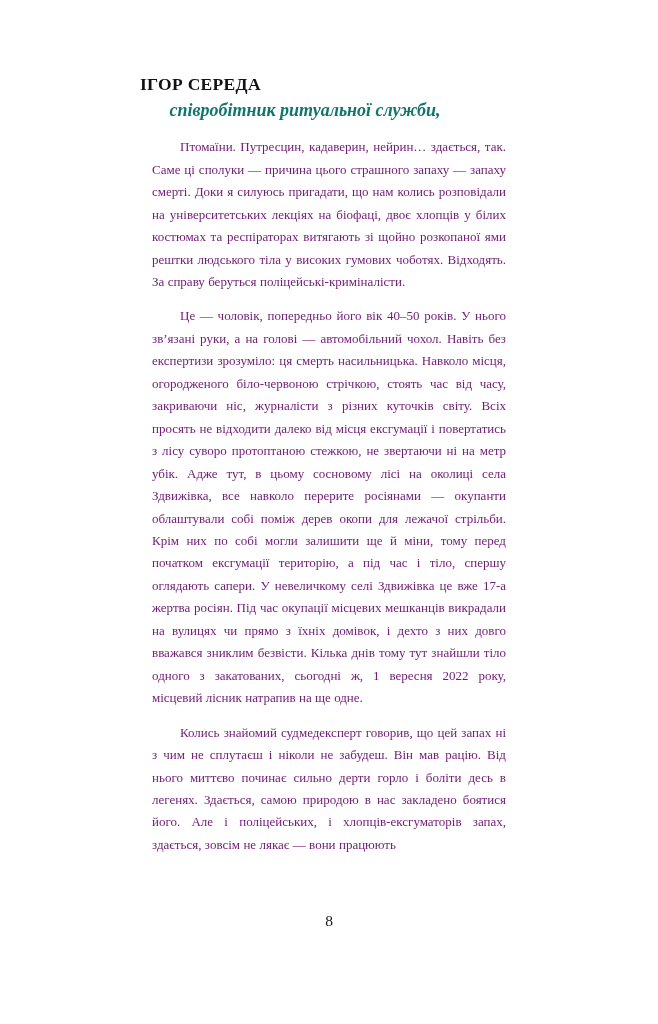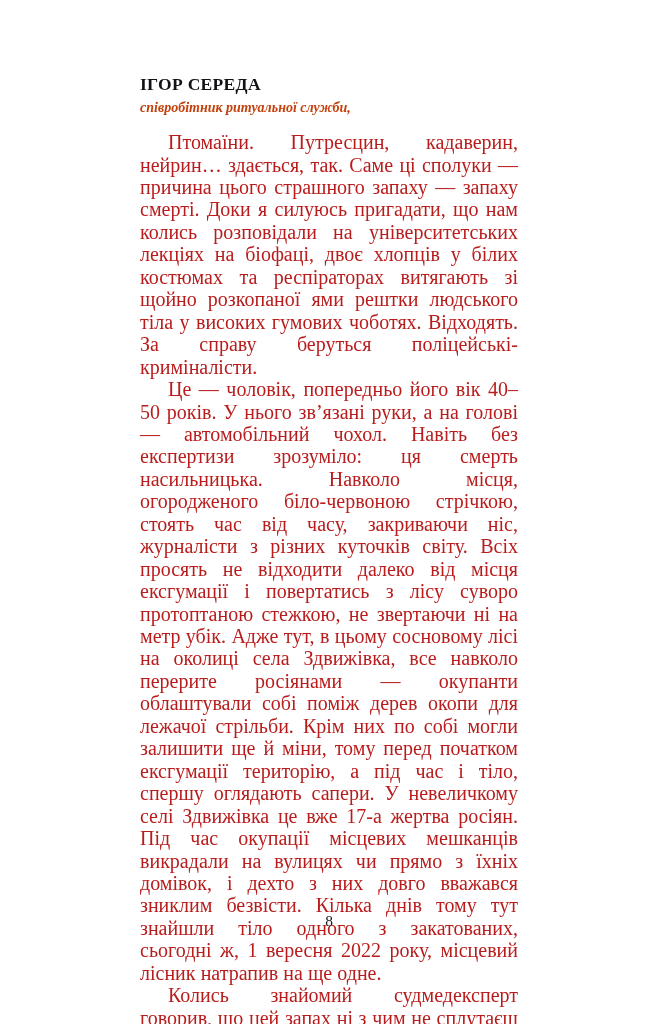--- a/index.html
+++ b/index.html
@@ -30,36 +30,37 @@
     font-size: 17.5px;
     letter-spacing: 0.3px;
     line-height: 1.25;
     margin: 0 0 3px 0;
     color: #111216;
   }
   .speaker-role {
     font-family: "Liberation Serif", "DejaVu Serif", serif;
     font-weight: bold;
     font-style: italic;
-    font-size: 14px;
+    font-size: 18px;
     line-height: 1.30;
     margin: 0 0 14px 0;
-    color: #c2410c;
+    color: #0f766e;
     max-width: 330px;
+    text-align: center;
   }
   .body-copy p {
-    margin: 0;
-    font-size: 20px;
+    margin: 12px;
+    font-size: 13px;
     line-height: 22.45px;
     text-align: justify;
     text-indent: 28px;
     text-justify: inter-word;
     word-spacing: 0.1px;
     hyphens: none;
-    color: #b91c1c;
+    color: #701a75;
   }
   .page-number {
     position: absolute;
     left: 0;
     right: 0;
     top: 912px;
     text-align: center;
     font-size: 15.5px;
     font-family: "Liberation Serif", "DejaVu Serif", serif;
     color: #17181c;

